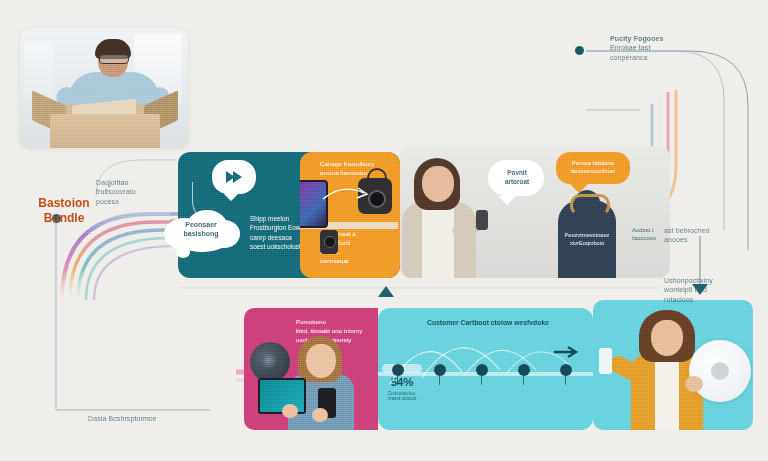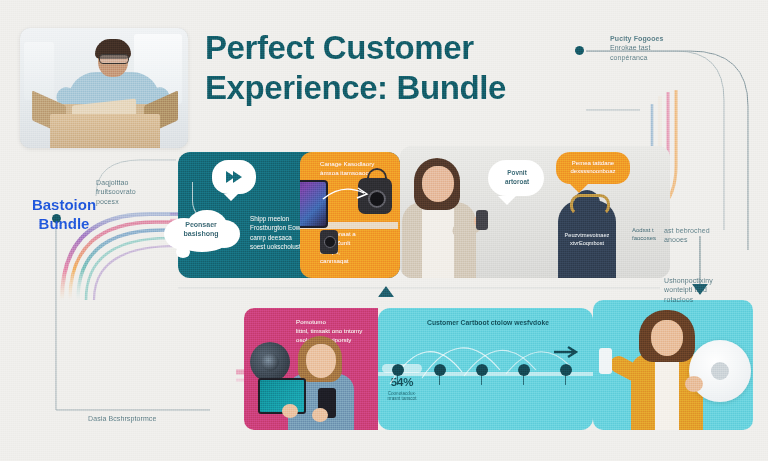--- a/index.html
+++ b/index.html
@@ -61,21 +61,21 @@
 
   
   .conn-svg{position:absolute;inset:0;z-index:12;pointer-events:none;}
   .cap{position:absolute;color:#2d5864;font-size:7px;line-height:1.35;z-index:22;
     letter-spacing:.1px;}
   .cap.blurry{filter:blur(.35px);opacity:.85;}
   .cap strong{font-weight:700;display:block;}
   .dot{position:absolute;width:9px;height:9px;border-radius:50%;background:#14505c;z-index:20;}
 
   .big-left{position:absolute;left:14px;top:196px;width:100px;text-align:center;
-    color:#1d4ed8;font-size:15px;line-height:1.25;font-weight:700;z-index:22;
+    color:#c2410c;font-size:12px;line-height:1.25;font-weight:700;z-index:22;
     filter:blur(.25px);}
 
   
   .ribbons{position:absolute;inset:0;z-index:8;pointer-events:none;}
 
   
   .card{position:absolute;border-radius:12px;overflow:hidden;}
 
   
   .c-teal{left:178px;top:152px;width:222px;height:126px;background:#14616e;z-index:14;}
@@ -264,24 +264,20 @@
       <path d="M470 236 H600 Q660 236 660 176 V96" fill="none" stroke="url(#gD)" stroke-width="4"></path>
       <path d="M470 230 H606 Q668 230 668 170 V92" fill="none" stroke="#e0608f" stroke-width="3" opacity=".65"></path>
       <path d="M470 224 H612 Q676 224 676 166 V90" fill="none" stroke="#ef8f24" stroke-width="3" opacity=".6"></path>
       <path d="M470 242 H596 Q652 242 652 182 V104" fill="none" stroke="#4a86b8" stroke-width="2.6" opacity=".5"></path>
     </g>
 
     <path d="M236 372 H300" fill="none" stroke="#e0608f" stroke-width="5" opacity=".55"></path>
     <path d="M236 380 H300" fill="none" stroke="#f0a7c4" stroke-width="3" opacity=".45"></path>
   </svg>
 
-  <div class="headline">
-    <div>Perfect Customer</div>
-    <div>Experience: Bundle</div>
-  </div>
 
   <div class="photo hero-box">
     <div class="rm-wall"></div>
     <div class="rm-win"></div>
     <div class="rm-win2"></div>
     <div class="man-body"></div>
     <div class="man-arm-l"></div>
     <div class="man-arm-r"></div>
     <div class="man-head"></div>
     <div class="man-hair"></div>

